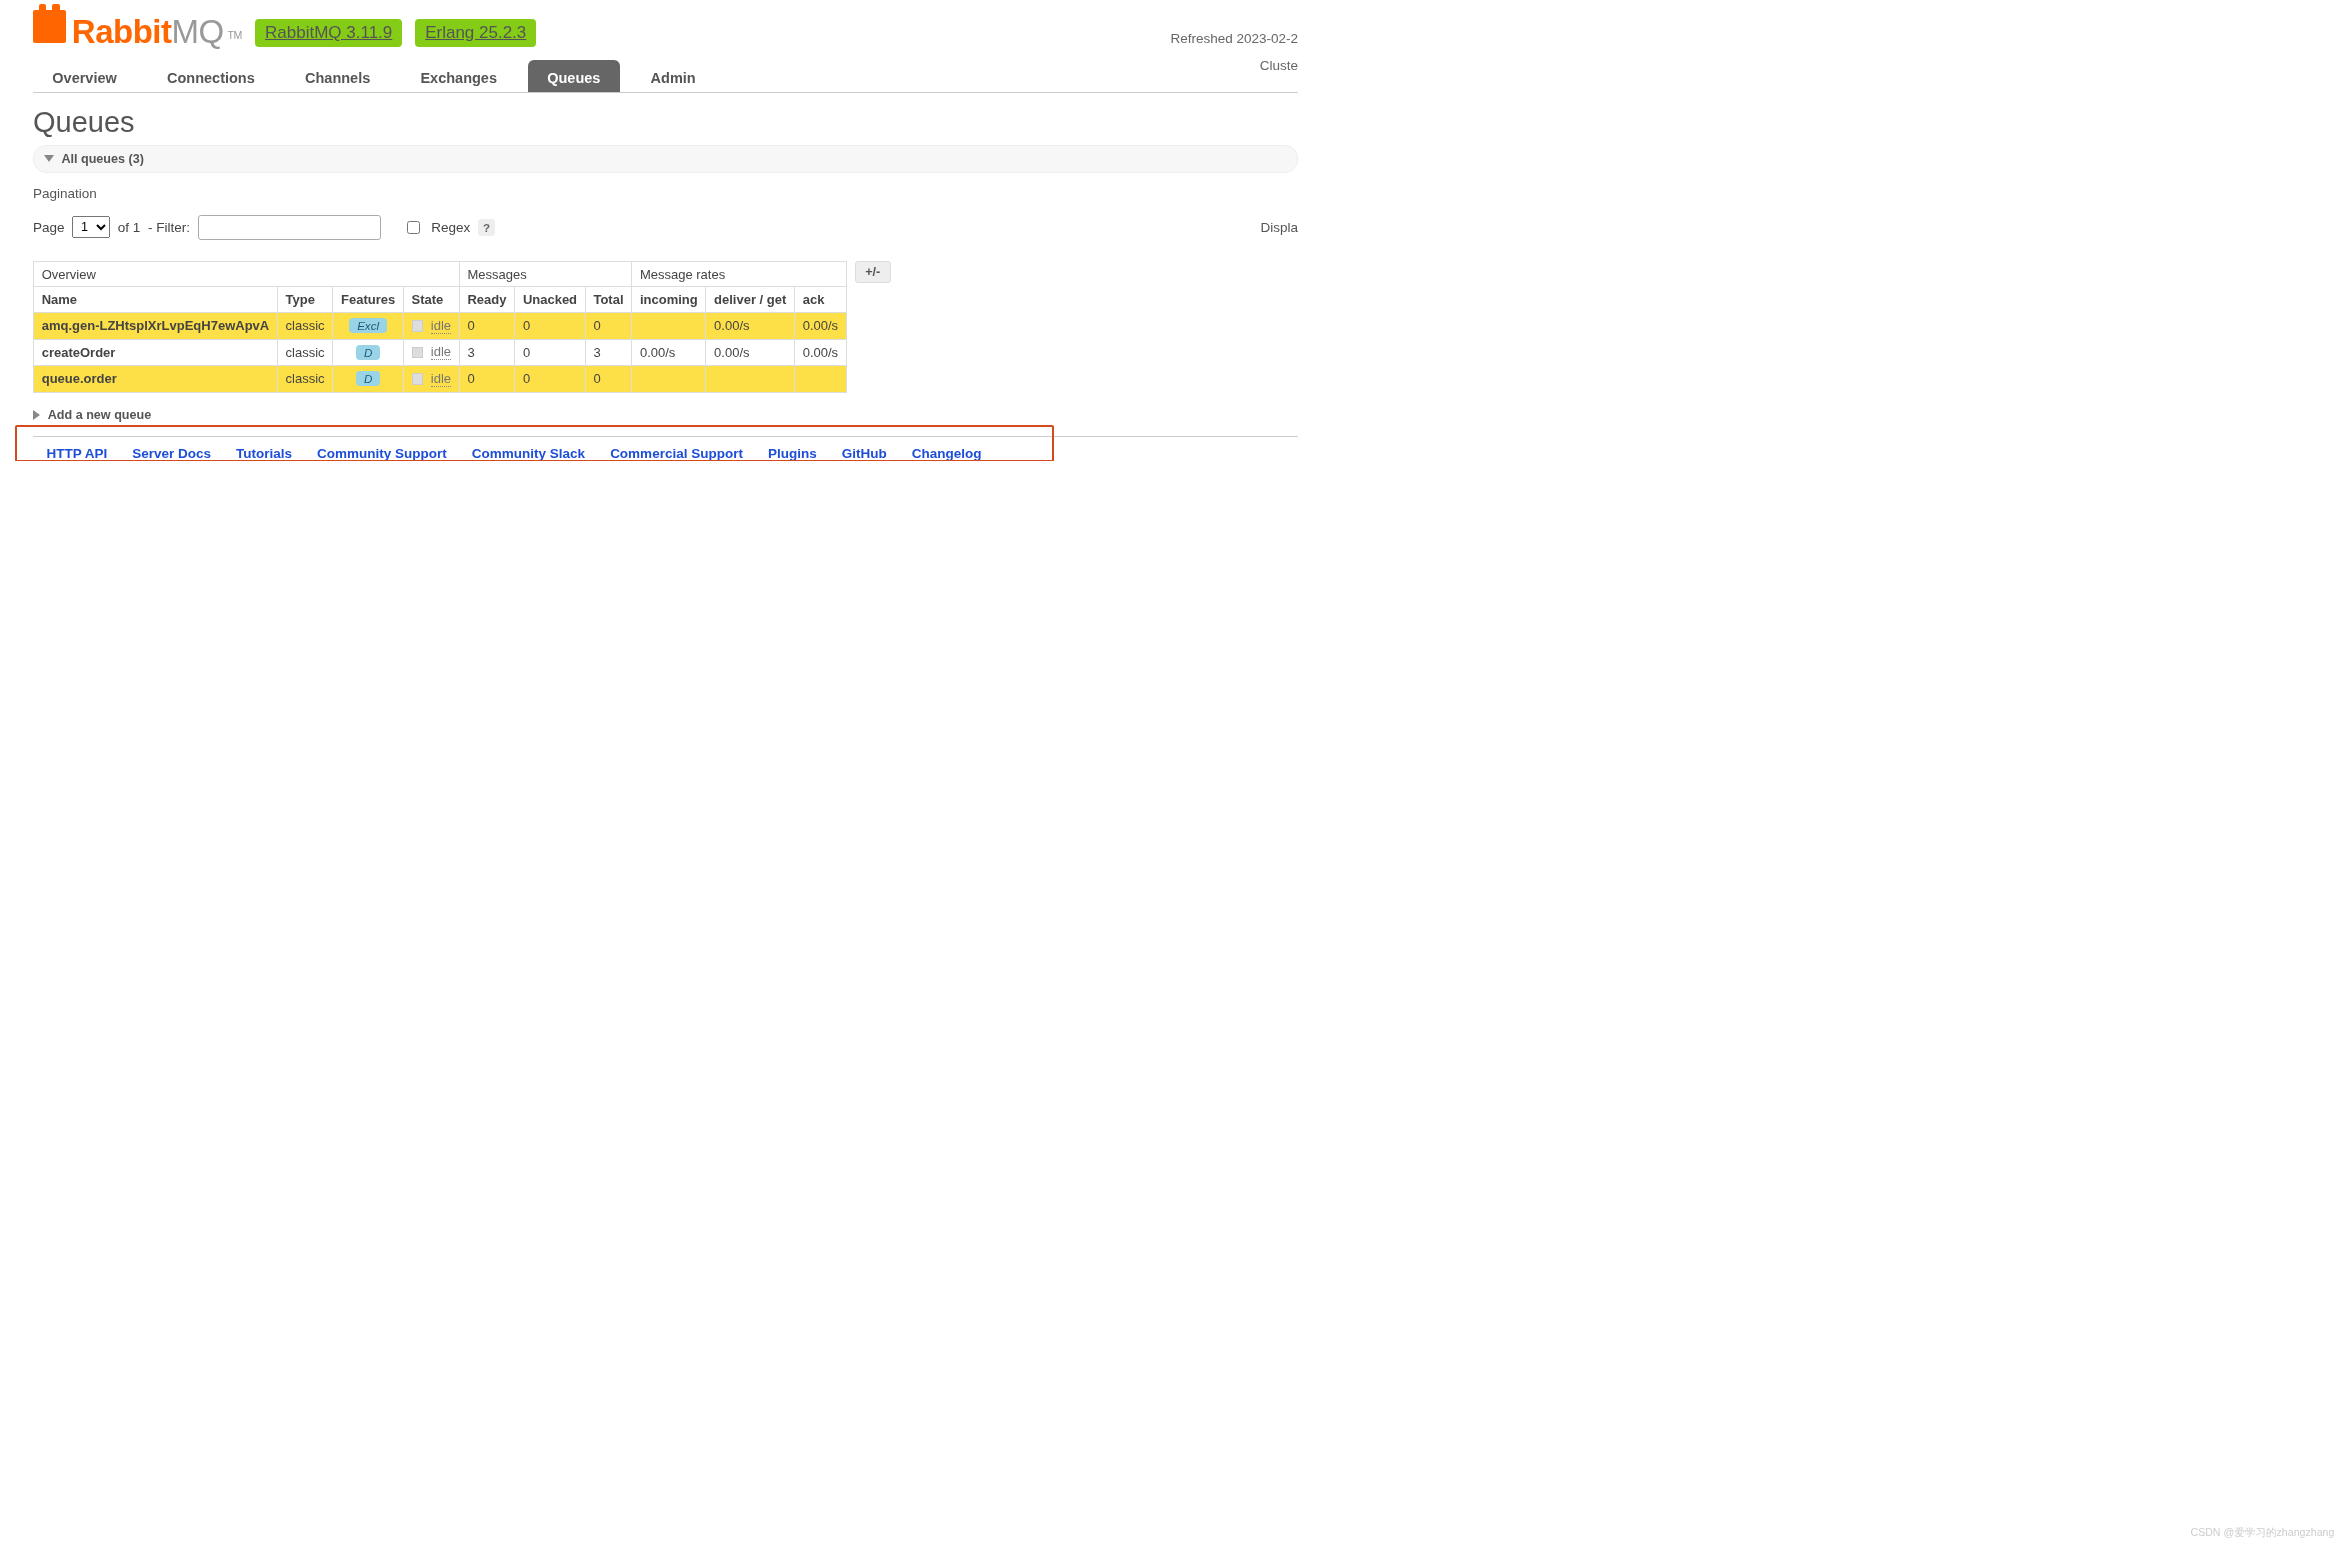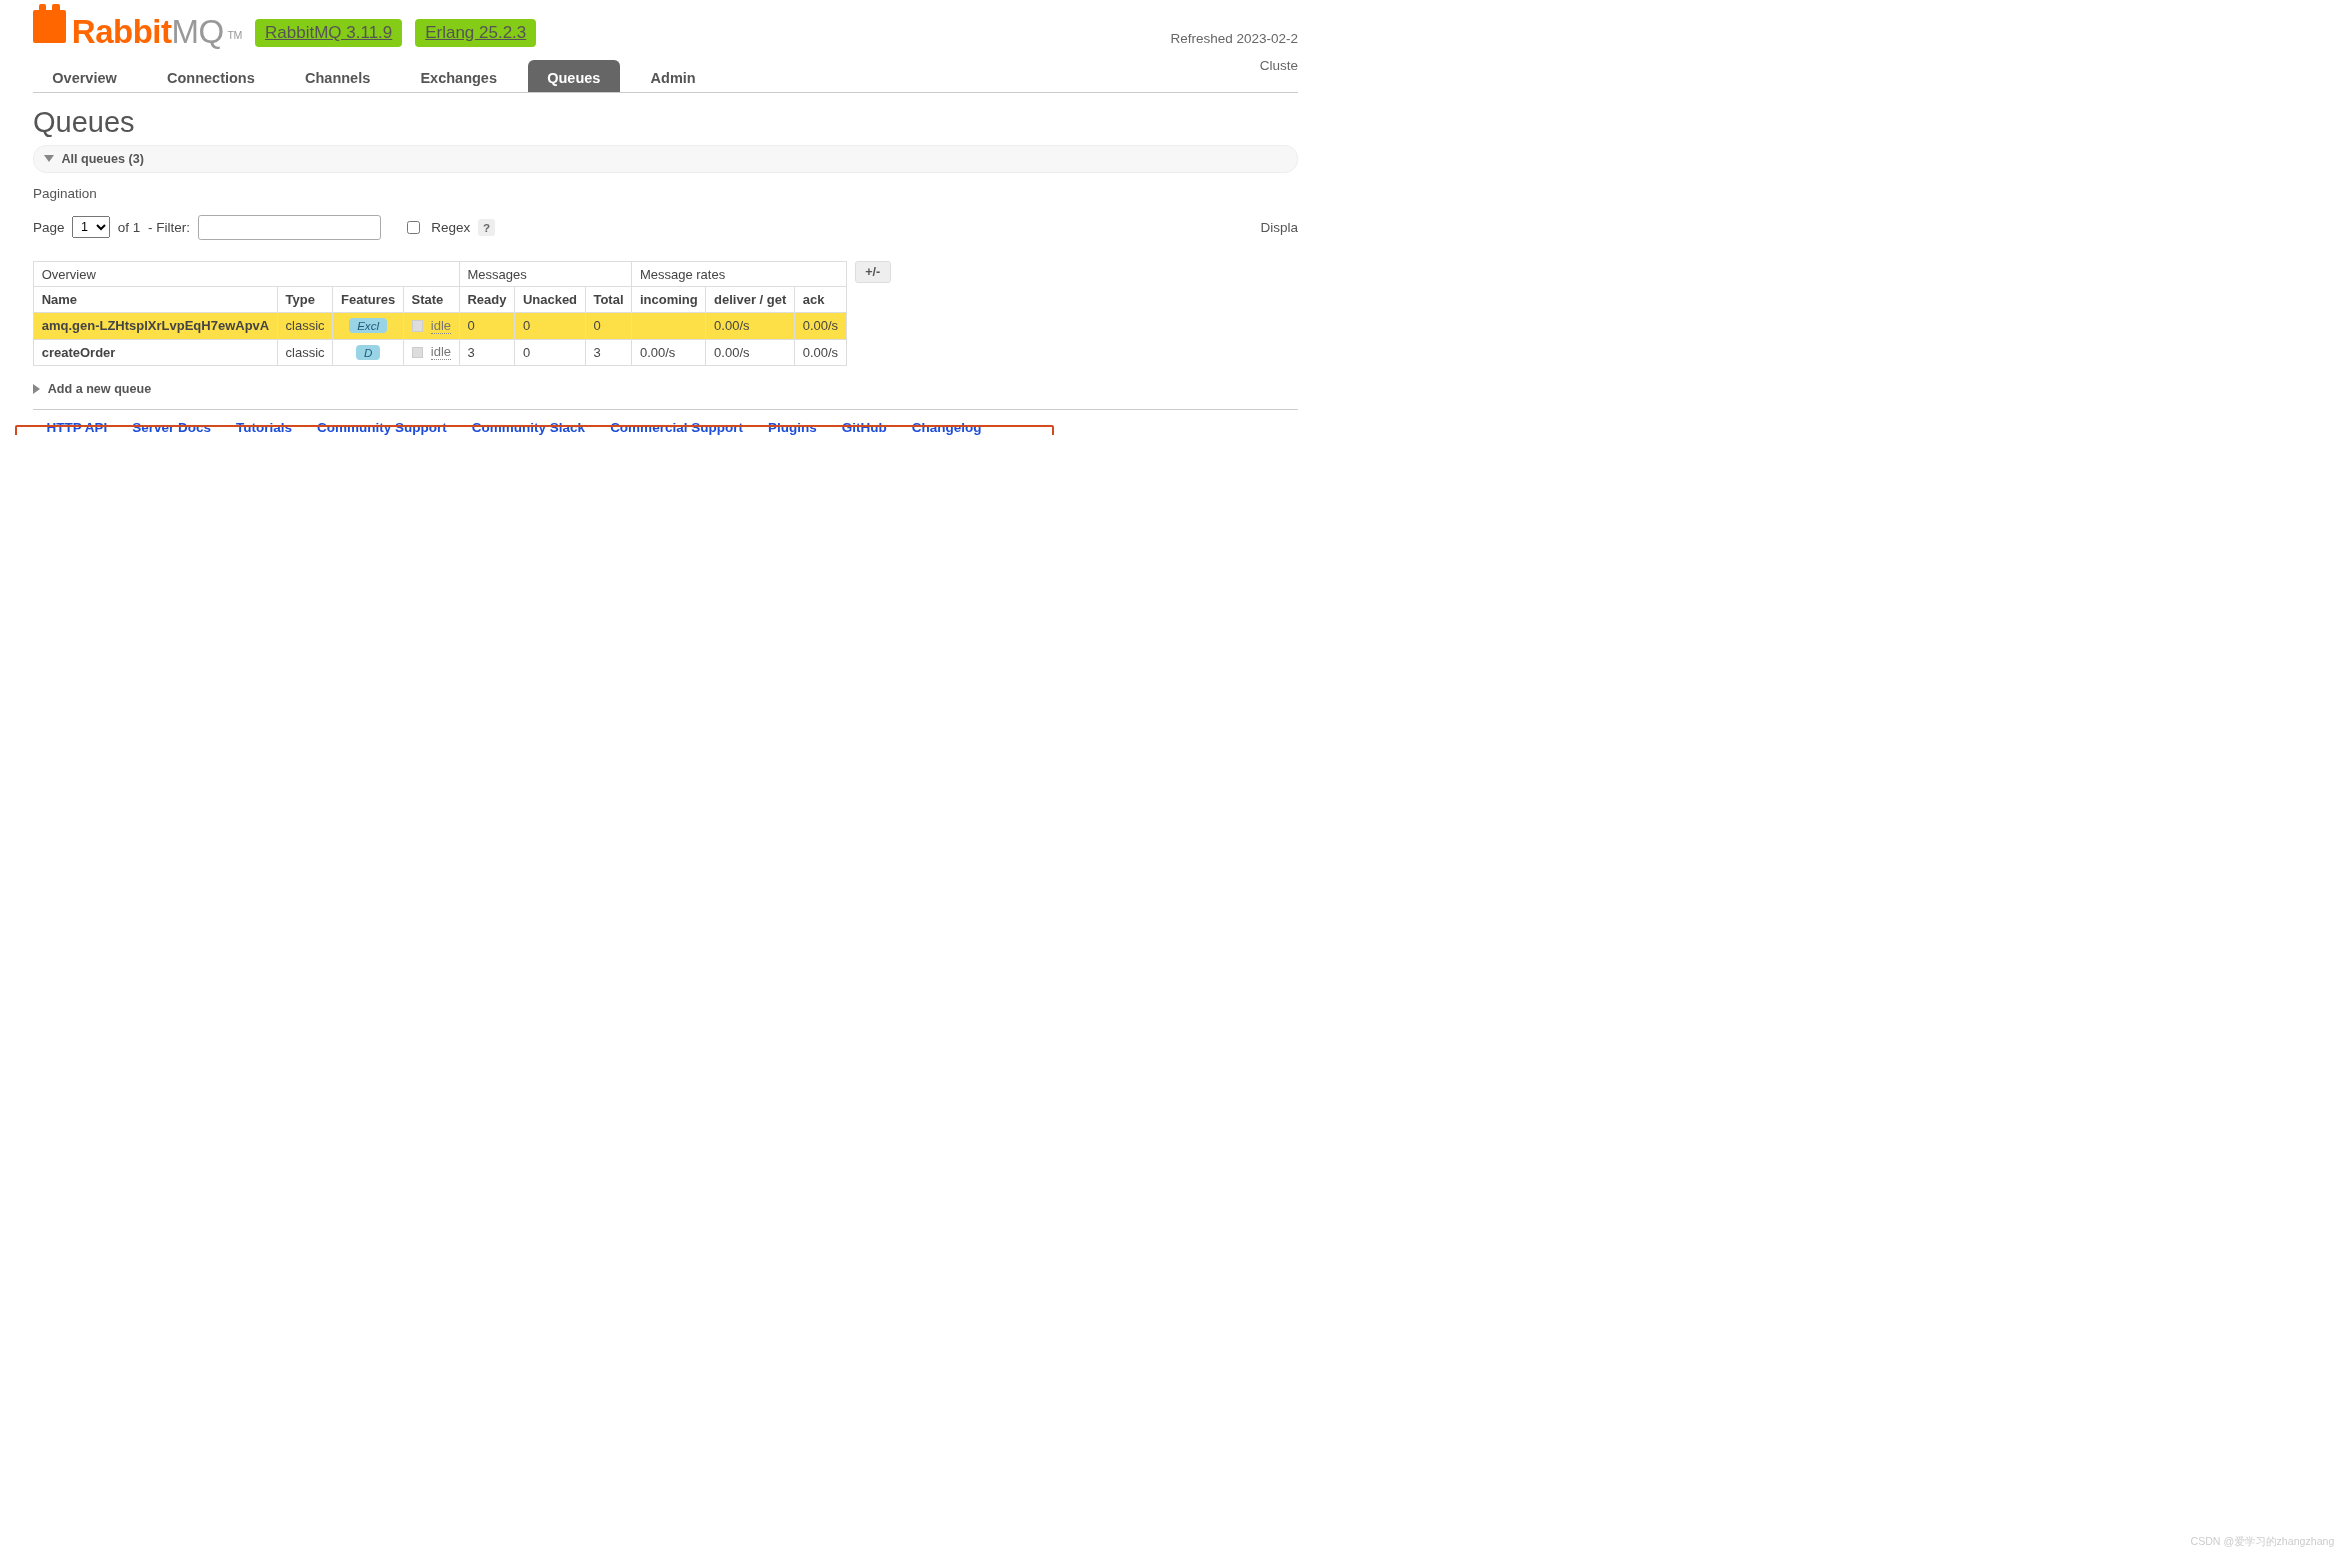--- a/index.html
+++ b/index.html
@@ -113,21 +113,21 @@
   .table-wrap { display: flex; align-items: flex-start; }
   
   .hl-box {
     position: absolute; border: 2.9px solid #d34a1f; border-radius: 1.9px;
     pointer-events: none;
   }
   .arrow-svg { position: absolute; pointer-events: none; }
   
   .divider { border-top: 1px solid #ccc; margin: 13.5px 0 9.7px; }
   .footer { display: flex; gap: 25px; font-weight: 700; font-size: 13.5px; color: #1d4ed8; padding-left: 13.5px;}
-  .csdn { position: fixed; right: 9.7px; bottom: 11px; color: #ccc; font-size: 10.6px; }
+  .csdn { position: fixed; right: 9.7px; bottom: 20px; color: #ccc; font-size: 10.6px; }
 </style>
 </head>
 <body>
 
 <div class="wrap">
 
   <div class="top-right">
     <div>Refreshed 2023-02-2</div>
     <div>Cluste</div>
   </div>
@@ -225,20 +225,37 @@
                 <span class="idle">idle</span>
               </div>
             </td>
             <td class="num">3</td>
             <td class="num">0</td>
             <td class="num">3</td>
             <td class="num">0.00/s</td>
             <td class="num">0.00/s</td>
             <td class="num">0.00/s</td>
           </tr>
+          <tr class="row-odd">
+            <td class="name">queue.order</td>
+            <td>classic</td>
+            <td style="text-align: center;"><span class="feat-badge">D</span></td>
+            <td>
+              <div class="state-cell">
+                <span class="state-sq"></span>
+                <span class="idle">idle</span>
+              </div>
+            </td>
+            <td class="num">0</td>
+            <td class="num">0</td>
+            <td class="num">0</td>
+            <td class="num"></td>
+            <td class="num"></td>
+            <td class="num"></td>
+          </tr>
         </tbody>
     </table>
     <span class="pm-btn" style="margin-top:21px;">+/-</span>
   </div>
 
   <div class="sect-plain">
     <span class="tri-r"></span>
     <span class="lbl">Add a new queue</span>
   </div>
 

